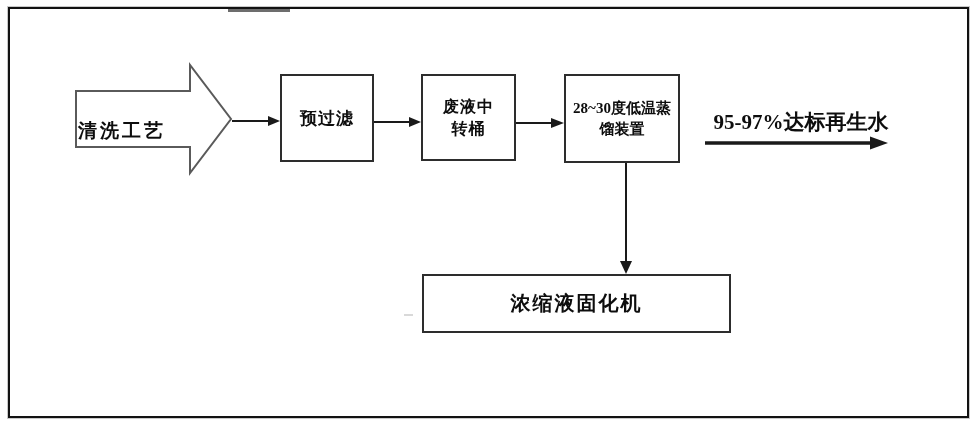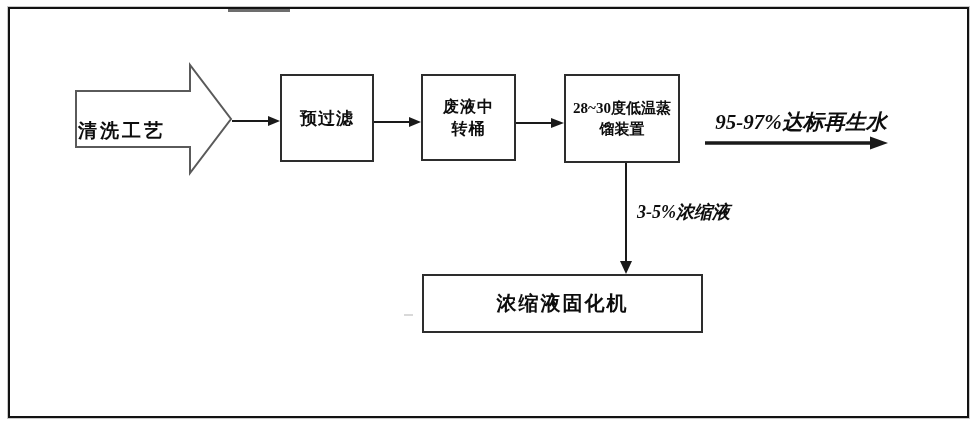--- a/index.html
+++ b/index.html
@@ -58,37 +58,36 @@
     font-weight: bold;
     display: flex;
     align-items: center;
     justify-content: center;
     text-align: center;
     white-space: pre-line;
   }
   .node-prefilter   { left: 280px; top: 74px;  width: 94px;  height: 88px; font-size: 17px; letter-spacing: 1px; }
   .node-transfer    { left: 421px; top: 74px;  width: 95px;  height: 87px; font-size: 16px; line-height: 1.35; letter-spacing: 1px; }
   .node-distill     { left: 564px; top: 74px;  width: 116px; height: 89px; font-size: 15px; line-height: 1.4; }
-  .node-solidifier  { left: 422px; top: 274px; width: 281px; height: 59px; font-size: 20px; letter-spacing: 2px; }
+  .node-solidifier  { left: 422px; top: 274px; width: 309px; height: 59px; font-size: 20px; letter-spacing: 2px; }
   .block-arrow-label {
     position: absolute;
     left: 78px;
     top: 118px;
     width: 112px;
     font-size: 19px;
     font-weight: bold;
     letter-spacing: 3px;
     color: #0d0d0d;
   }
   .edge-label {
     position: absolute;
     font-weight: bold;
     color: #0d0d0d;
     white-space: nowrap;
-    font-style: italic;
   }
   .label-reclaimed {
     left: 710px;
     top: 108px;
     width: 182px;
     text-align: center;
     font-size: 21px;
   }
   .label-concentrate {
     left: 637px;
@@ -132,15 +131,14 @@
 
   <div class="node node-prefilter">预过滤</div>
 
   <div class="node node-distill">28~30度低温蒸
 馏装置</div>
 
   <div class="node node-solidifier">浓缩液固化机</div>
 
   <div class="edge-label label-reclaimed">95-97%达标再生水</div>
 
-  <div class="edge-label label-concentrate">3-5%浓缩液</div>
 
 </div>
 
 </body></html>

